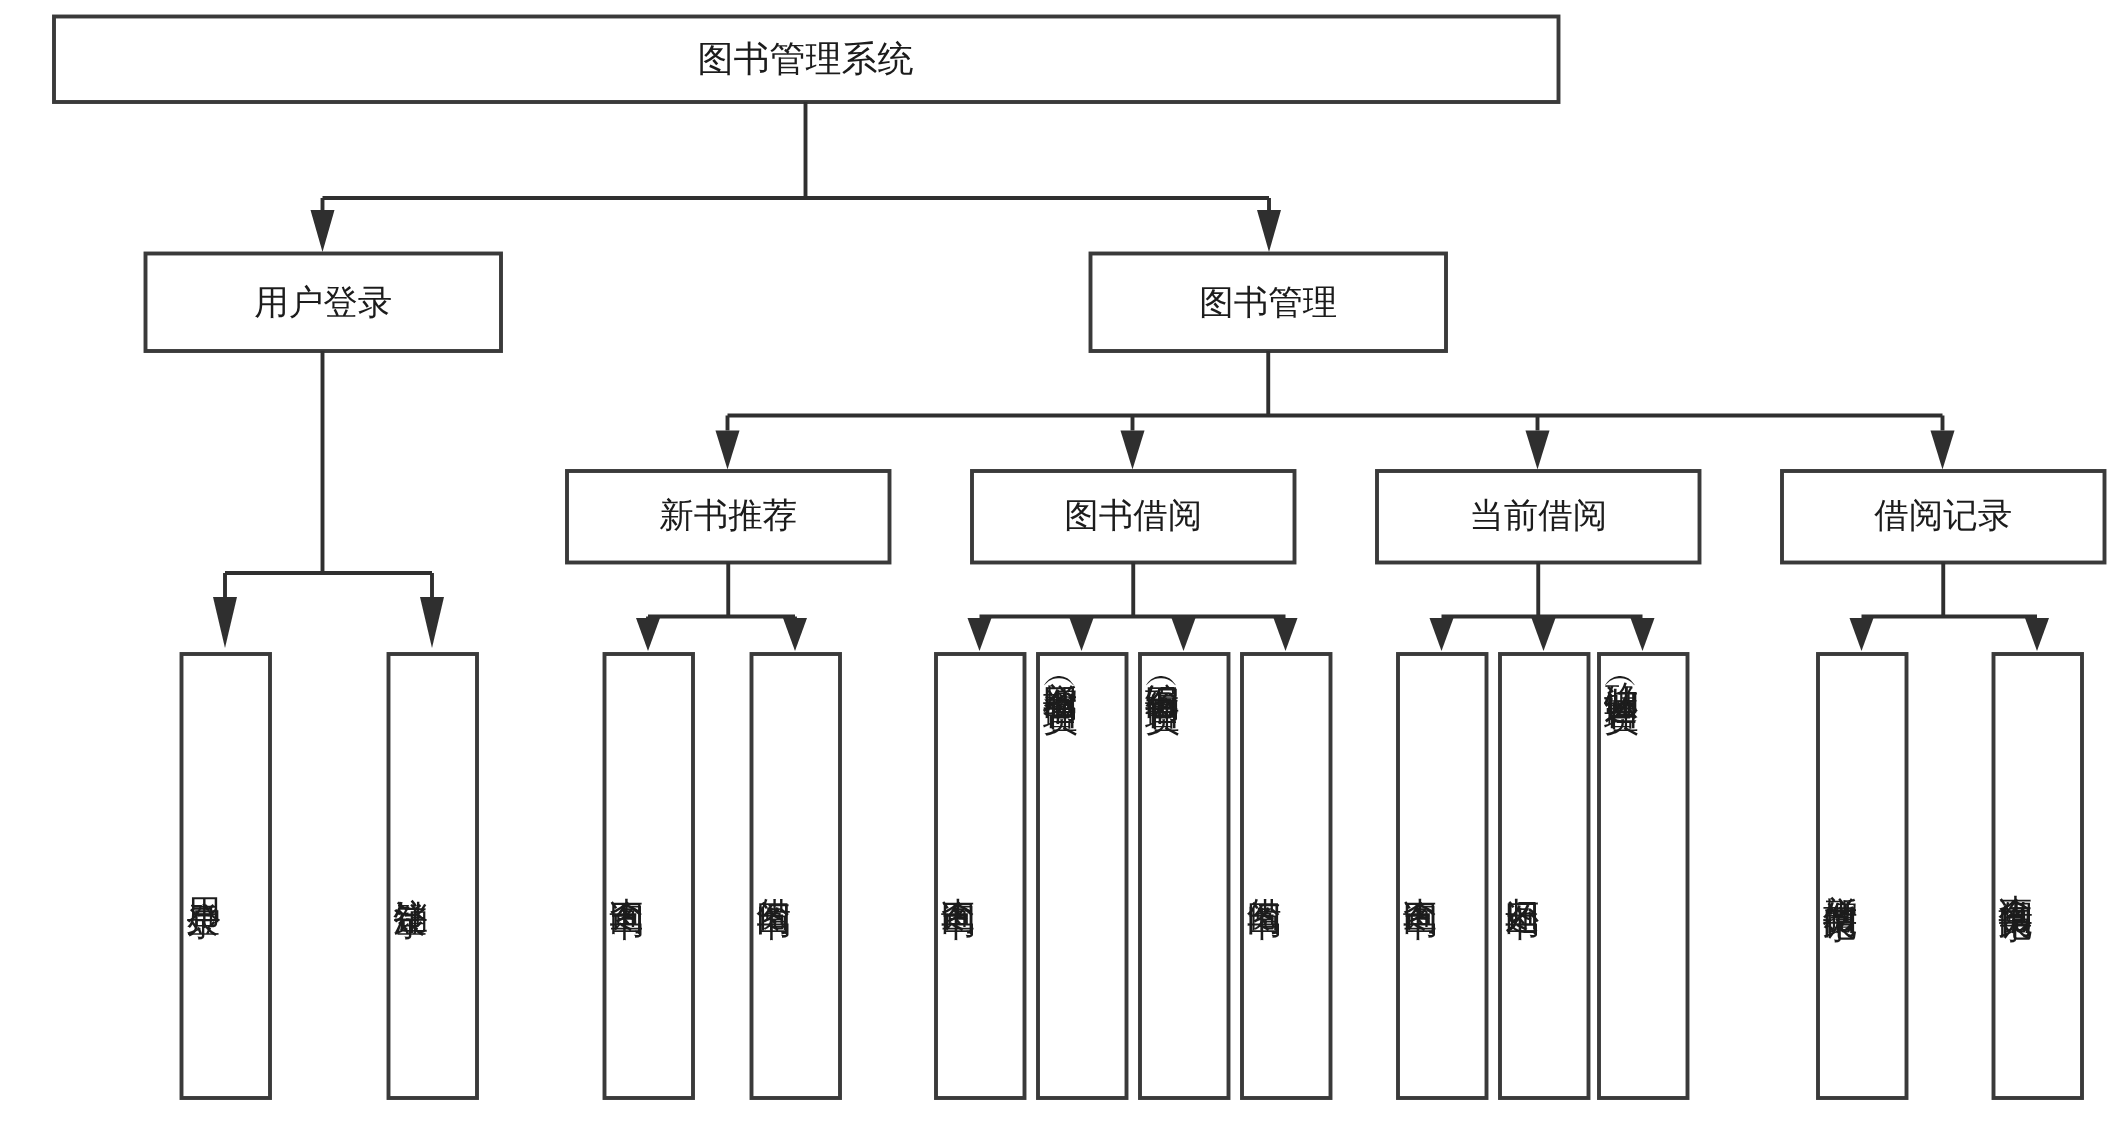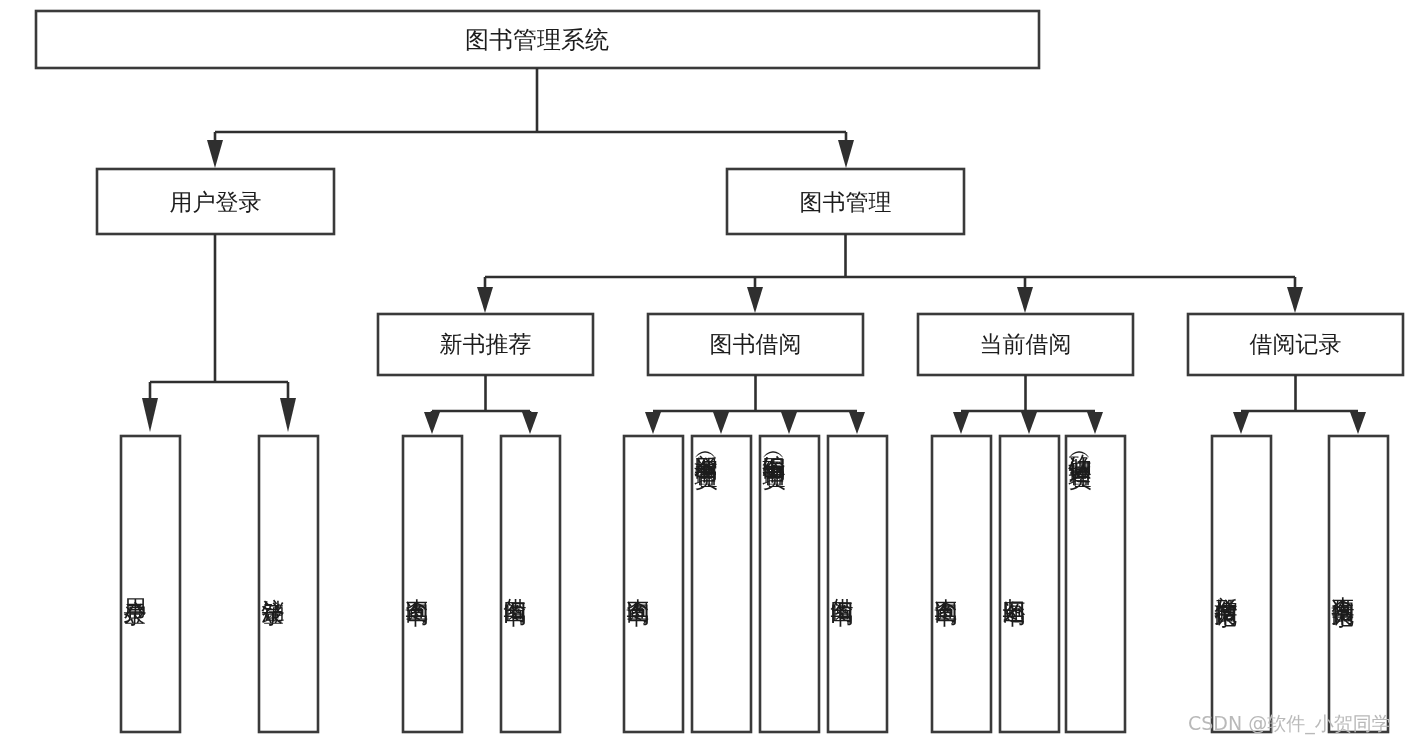--- a/index.html
+++ b/index.html
@@ -219,15 +219,14 @@
     <span class="leaf-label">确认归还（管理员）</span>
   </div>
 
   <div class="leaf-label-wrap" style="left:1196px; top:436px; width:59px; height:296px;">
     <span class="leaf-label">新增借阅记录</span>
   </div>
   <div class="leaf-label-wrap" style="left:1313px; top:436px; width:59px; height:296px;">
     <span class="leaf-label">查询借阅记录</span>
   </div>
 
-  <div class="watermark">CSDN @软件_小贺同学</div>
 
 </div>
 
 </body></html>

